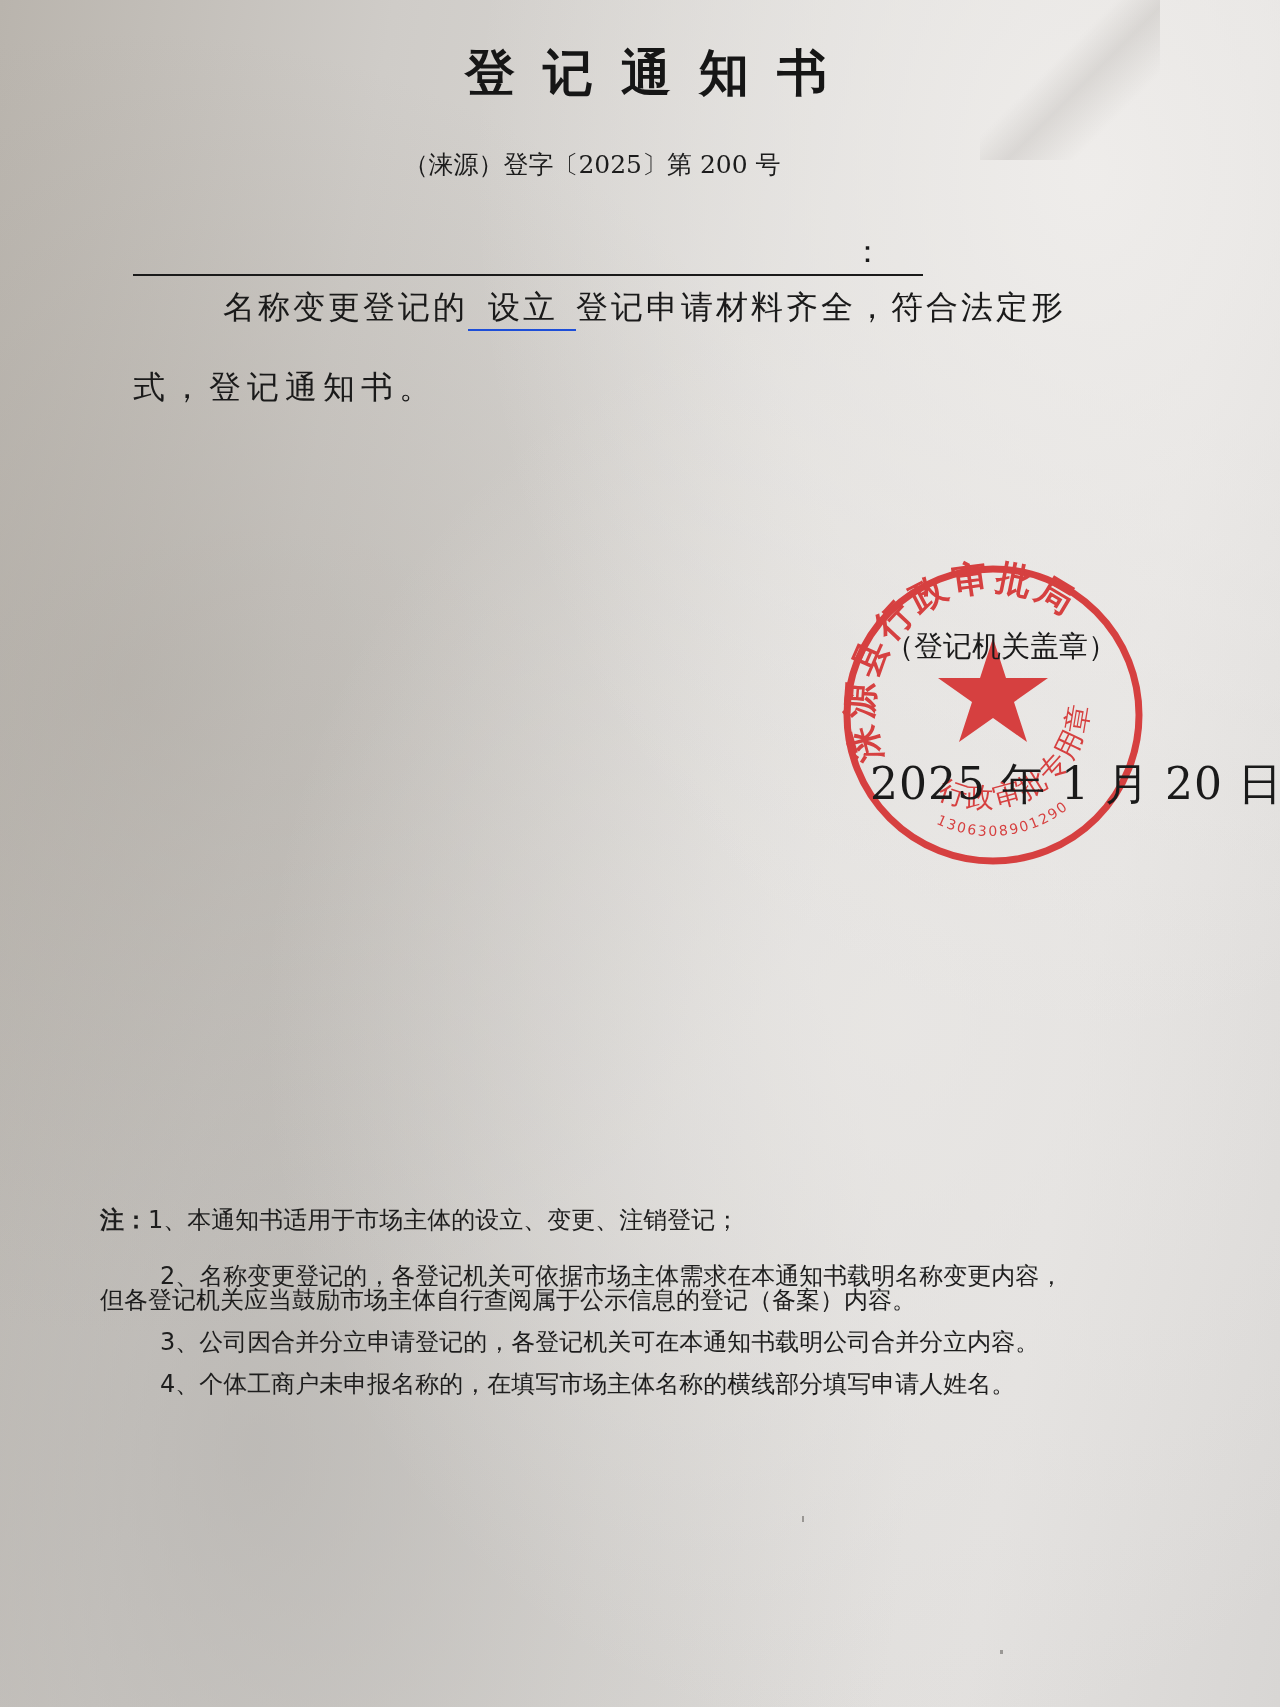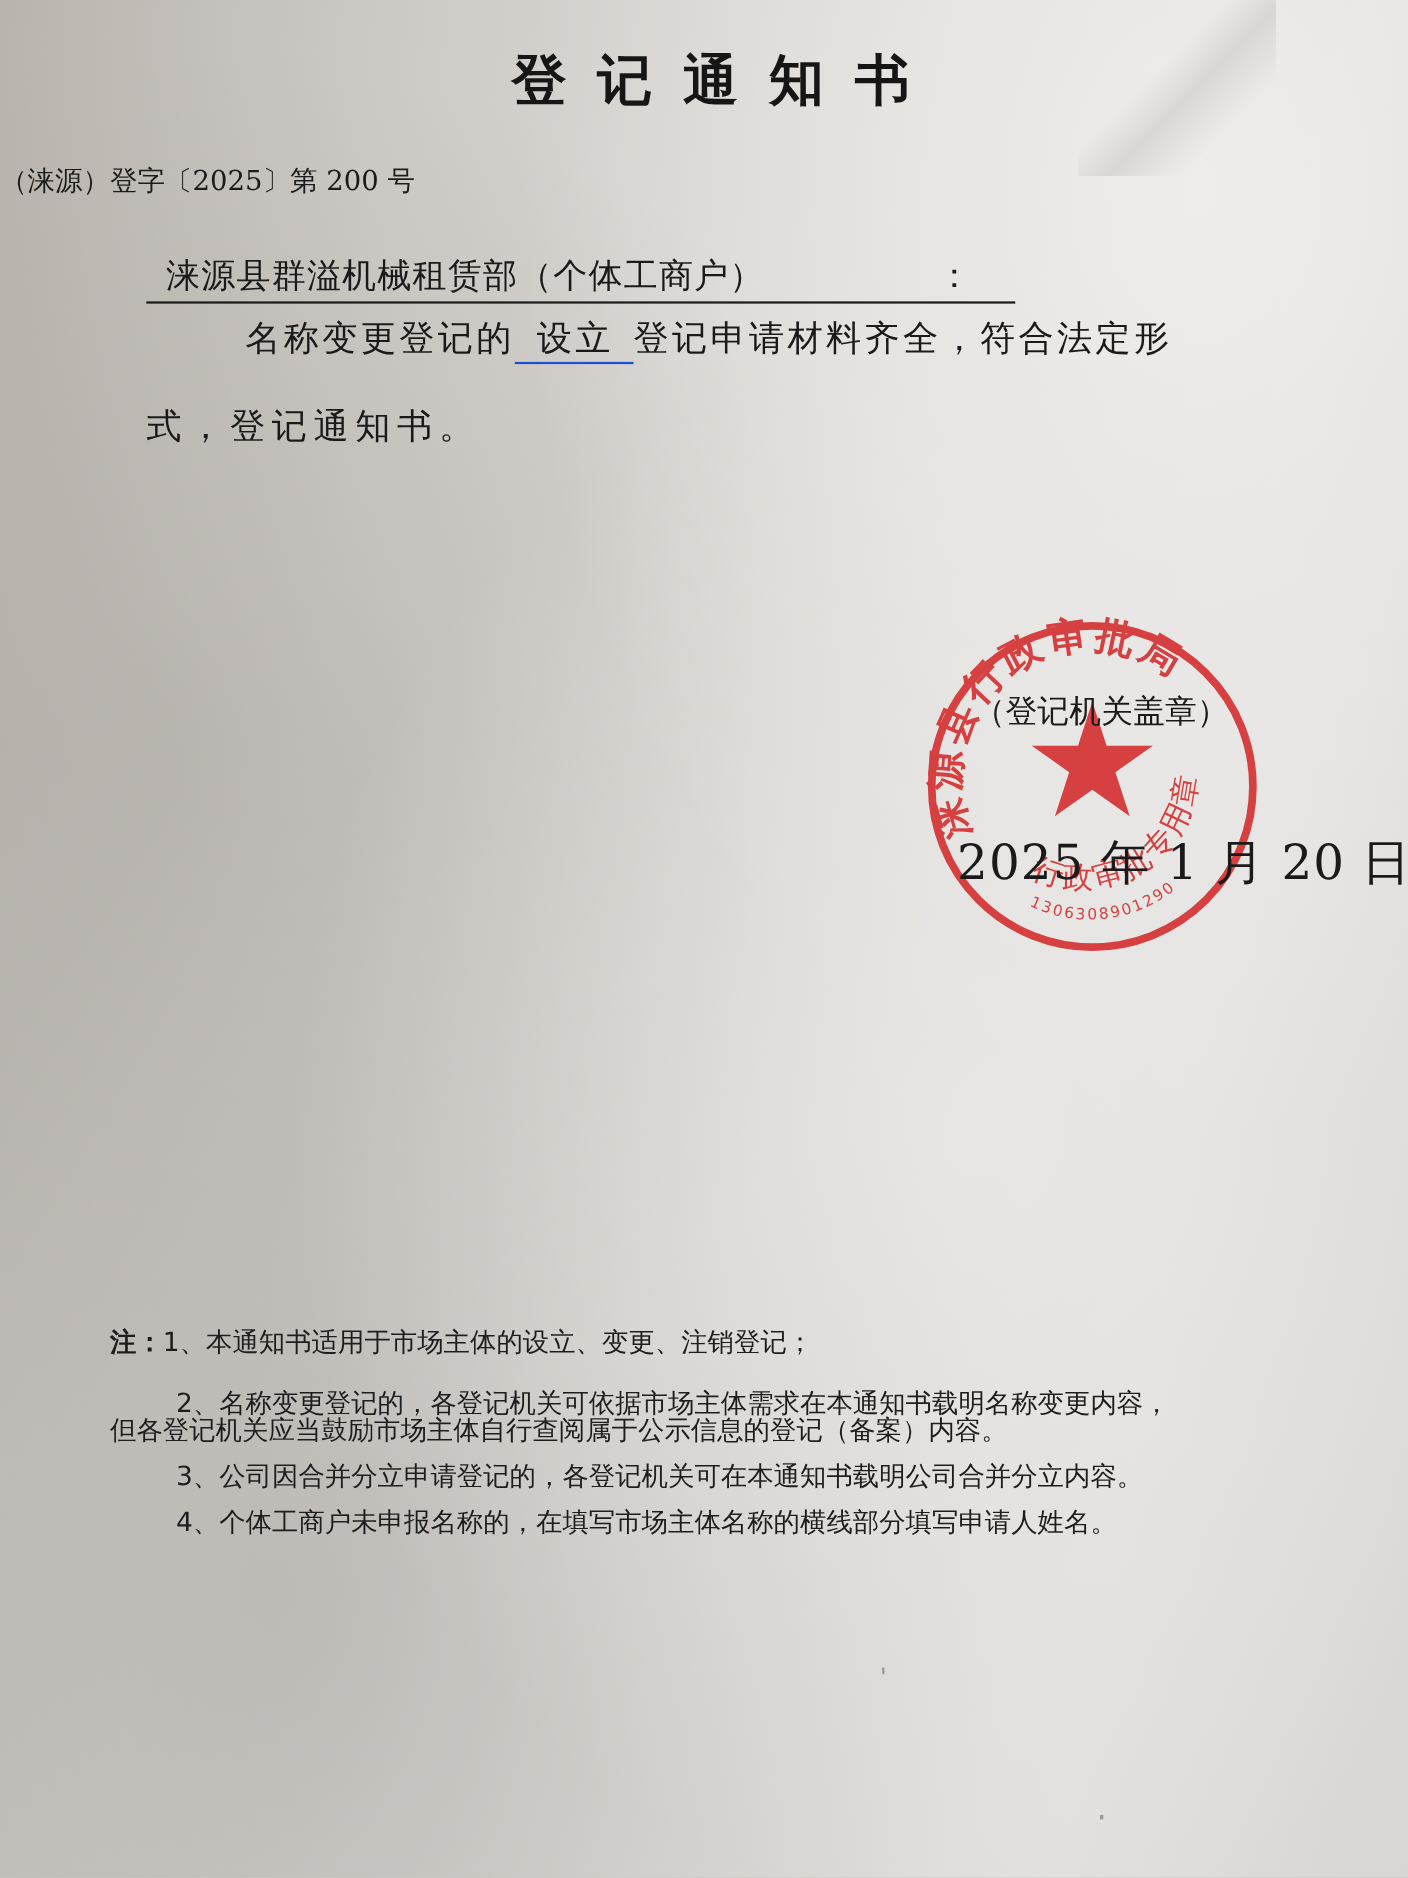--- a/index.html
+++ b/index.html
@@ -41,21 +41,21 @@
       font-weight: bold;
       font-size: 50px;
       letter-spacing: 28px;
       padding-left: 20px;
       color: #161616;
     }
     .doc-number {
       position: absolute;
       left: 0; width: 1184px;
       top: 148px;
-      text-align: left;
+      text-align: center;
       font-size: 25px;
       color: #1c1c1c;
     }
     .recipient {
       position: absolute;
       left: 133px;
       top: 228px;
       width: 790px;
       height: 46px;
       border-bottom: 2px solid #1a1a1a;
@@ -150,21 +150,20 @@
 <body>
 
 <div class="paper"></div>
 <div class="fold"></div>
 
 <div class="title">登记通知书</div>
 
 <div class="doc-number">（涞源）登字〔2025〕第 200 号</div>
 
 <div class="recipient">
-  <span class="name">涞源县群溢机械租赁部（个体工商户）</span>
   <span class="colon">：</span>
 </div>
 
 <div class="para-line1"><span>名称变更登记的</span><span class="blank">设立</span><span>登记申请材料齐全，符合法定形</span></div>
 
 <div class="para-line2">式，登记通知书。</div>
 
 <svg class="stamp" viewBox="0 0 310 310" xmlns="http://www.w3.org/2000/svg">
   <defs>
     <path id="outerArc" d="M 55 215 A 118 118 0 1 1 258 200" fill="none"></path>

